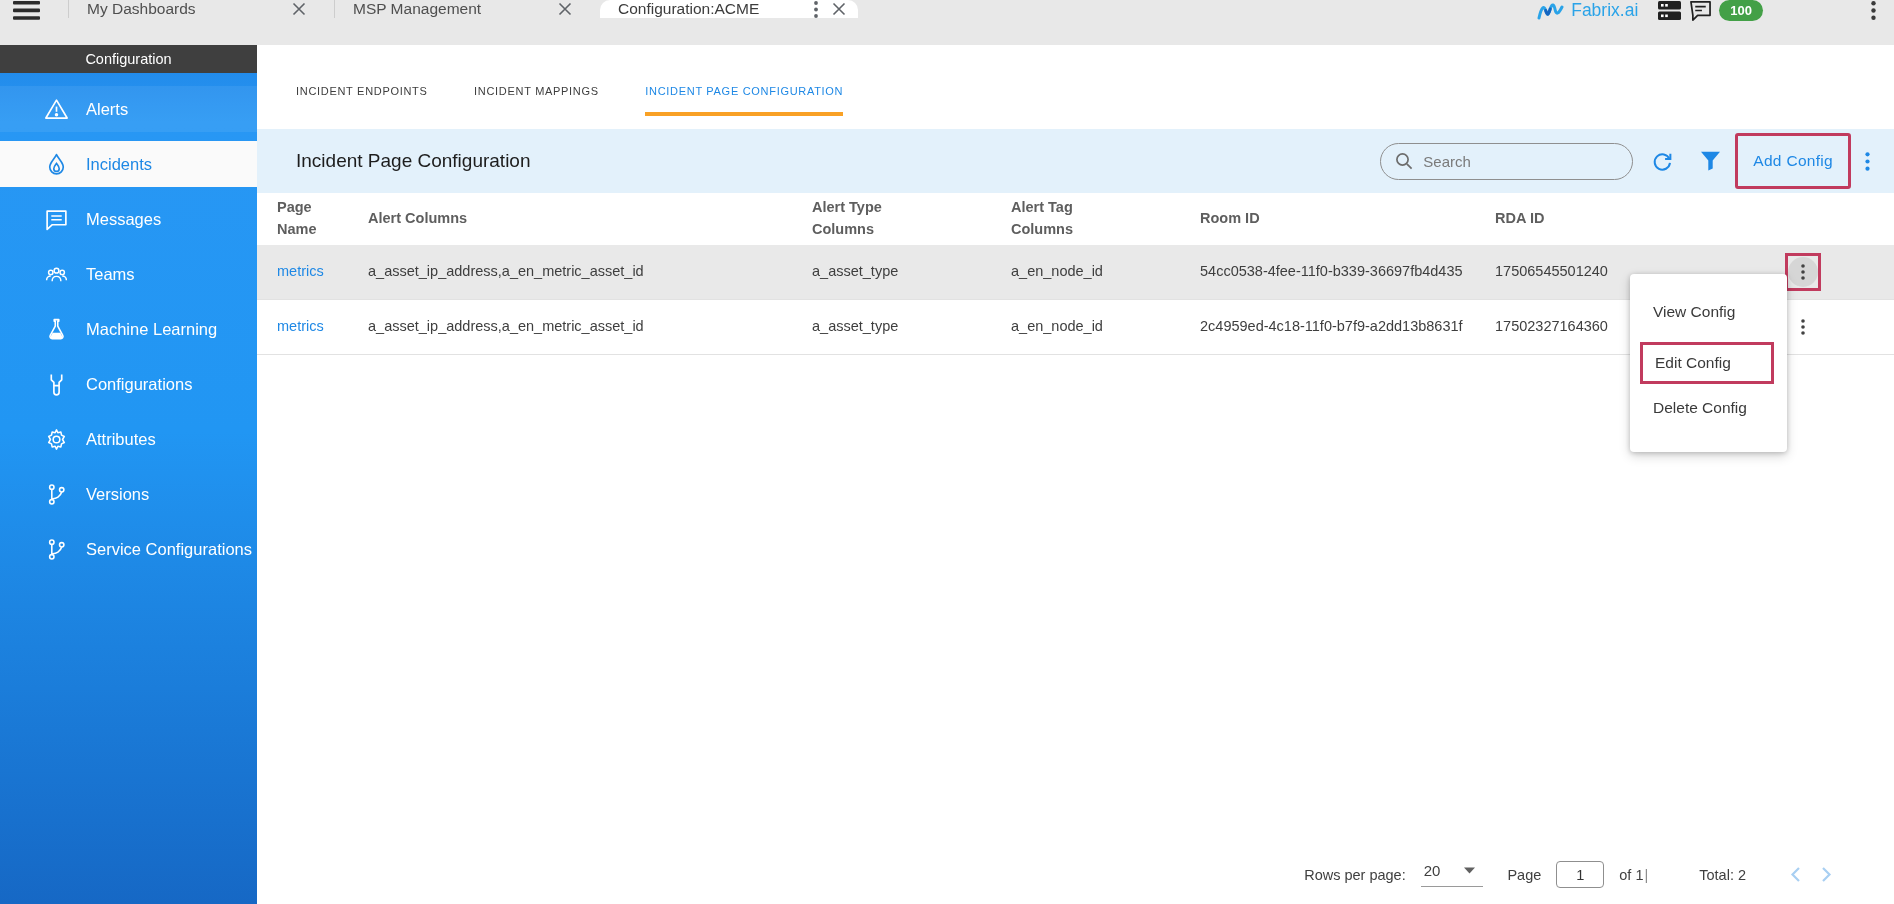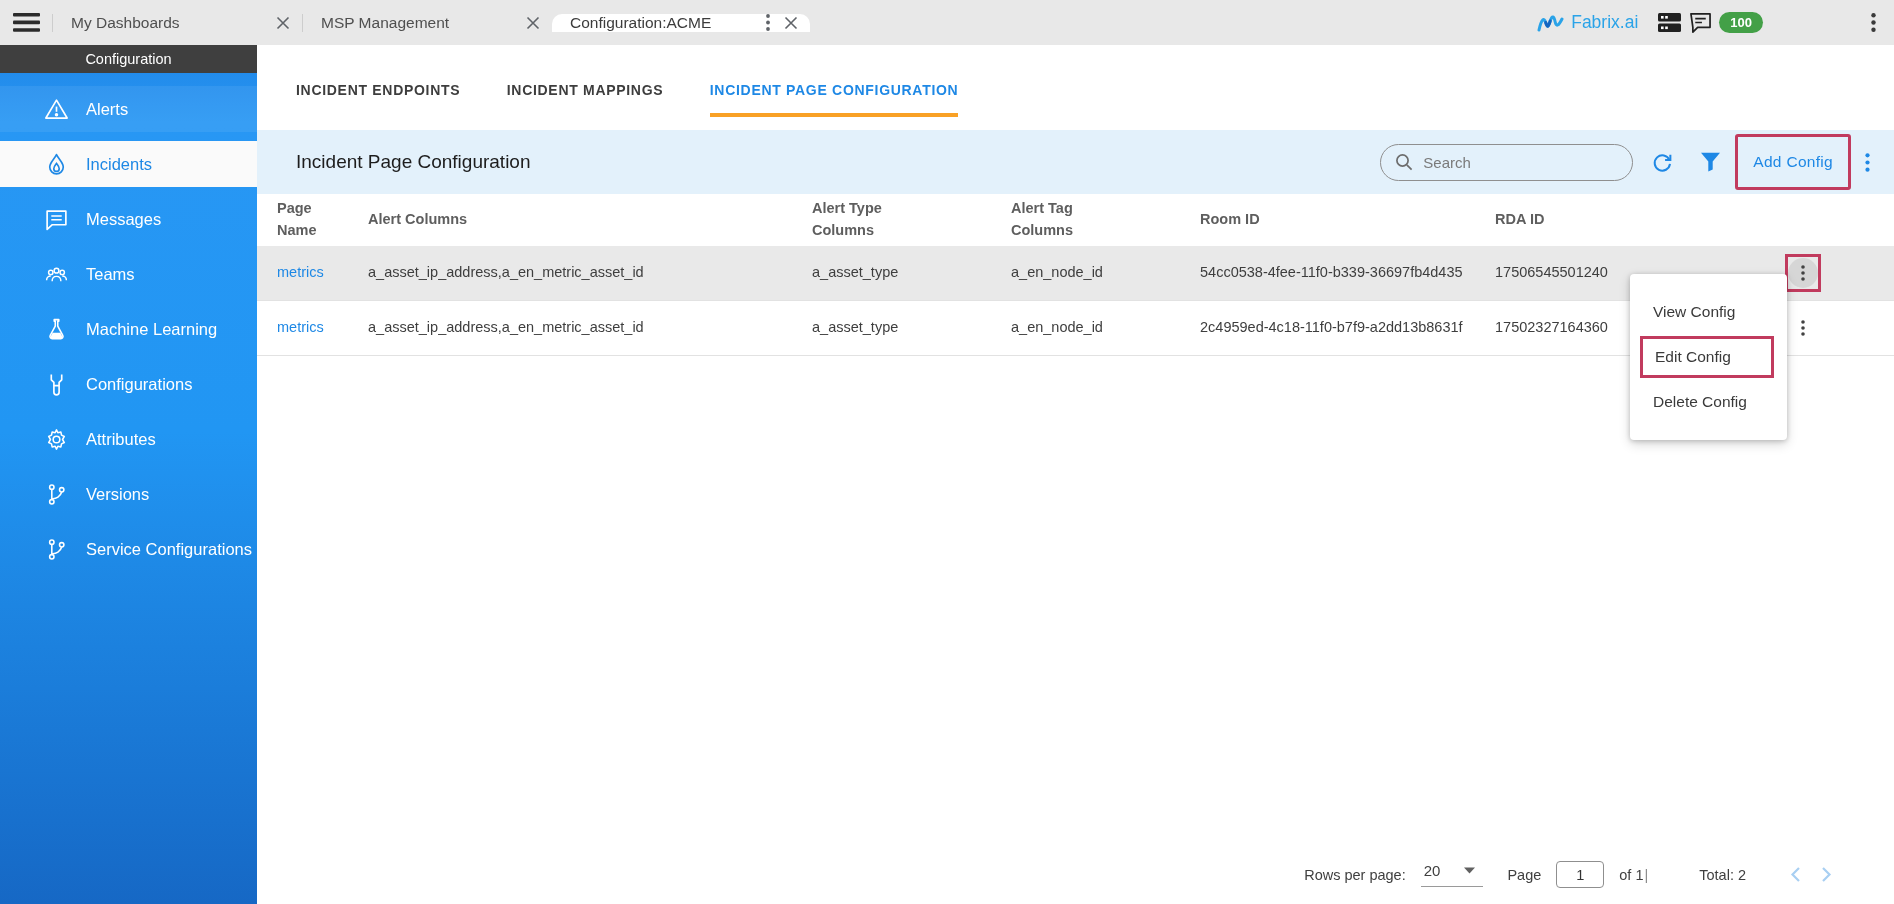--- a/index.html
+++ b/index.html
@@ -1,20 +1,20 @@
 <!DOCTYPE html>
 <html><head>
 <meta charset="utf-8">
 <style>
   * { margin:0; padding:0; box-sizing:border-box; }
   html,body { width:1894px; height:904px; overflow:hidden; }
   body { font-family:"Liberation Sans", sans-serif; background:#fff; position:relative; }
 
   
-  .topbar { height:45px; background:#e8e8e8; display:flex; align-items:center; }
+  .topbar { height:45px; background:#e8e8e8; display:flex; align-items:flex-start;gap:16px; }
   .hamburger { width:52px; display:flex; align-items:center; justify-content:center; cursor:pointer; }
   .ttab { width:250px; display:flex; align-items:center; padding:0 12px 0 18px; border-left:1px solid #cdcdcd; color:#4f4f4f; font-size:15.5px; cursor:pointer; }
   .ttab .tlabel { flex:1; white-space:nowrap; overflow:hidden; }
   .ttab.active { background:#fff; border-radius:10px 10px 0 0; border-left:none; color:#3c3c3c; width:258px; }
   .tclose { margin-left:10px; display:flex; cursor:pointer; }
   .tkebab { color:#5f6368; margin:0 4px; display:flex; cursor:pointer; }
   .topbar-right { margin-left:auto; display:flex; align-items:center; padding-right:18px; }
   .brand { display:flex; align-items:center; }
   .brand-text { color:#2aa3e8; font-size:17.5px; font-weight:500; margin:0 12px 0 7px; }
   .tb-dark-icon { display:flex; margin-left:8px; }
@@ -28,21 +28,21 @@
   .sb-list { padding-top:13px; }
   .sb-item { height:46px; margin-bottom:9px; display:flex; align-items:center; padding-left:43px; color:#fff; font-size:16.5px; cursor:pointer; }
   .sb-item .sb-icon { width:26px; height:26px; margin-right:17px; display:flex; align-items:center; justify-content:center; color:#fff; }
   .sb-item.tinted { background:rgba(255,255,255,.07); }
   .sb-item.active { background:#fafafa; color:#1e88e5; }
   .sb-item.active .sb-icon { color:#1e88e5; }
 
   
   .content { flex:1; position:relative; background:#fff; min-width:0; }
   .content-tabs { padding:36px 0 0 39px; }
-  .ctab { display:inline-block; margin-right:42px; padding-bottom:15px; border-bottom:4px solid transparent; font-size:14px; font-weight:700; letter-spacing:.7px; color:#3d3d3d; cursor:pointer; }
+  .ctab { display:inline-block; margin-right:42px; padding-bottom:15px; border-bottom:4px solid transparent; font-size:11px; font-weight:400; letter-spacing:.7px; color:#3d3d3d; cursor:pointer; }
   .ctab.active { color:#1e88e5; border-color:#f9a125; }
 
   .toolbar { margin-top:13px; height:64px; background:#e3f1fb; display:flex; align-items:center; padding:0 24px 0 39px; }
   .toolbar-title { font-size:19px; color:#1d1d1d; }
   .search-pill { margin-left:auto; width:253px; height:37px; border:1px solid #8f8f8f; border-radius:19px; display:flex; align-items:center; padding:0 14px; }
   .search-pill input { border:none; outline:none; background:transparent; margin-left:10px; font-size:15px; color:#333; width:185px; font-family:inherit; }
   .search-pill input::placeholder { color:#7a7a7a; }
   .tb-refresh { margin-left:18px; display:flex; cursor:pointer; }
   .tb-filter { margin-left:26px; display:flex; cursor:pointer; }
   .add-box { border:3px solid #c13b5e; border-radius:3px; padding:16px 15px; margin-left:14px; }
@@ -60,21 +60,21 @@
   .link { color:#1e88e5; cursor:pointer; }
   .rda { white-space:nowrap; overflow:hidden; }
   .action-cell { display:flex; padding:0; }
   .kebab-wrap { width:36px; height:38px; display:flex; align-items:center; justify-content:center; color:#424242; cursor:pointer; }
   .kebab-wrap.red-box { border:3px solid #c13b5e; }
   .kebab-circle { width:30px; height:30px; border-radius:50%; background:rgba(0,0,0,.08); display:flex; align-items:center; justify-content:center; }
 
   
   .context-menu { position:absolute; left:1373px; top:229px; width:157px; background:#fff; border-radius:4px;
                   box-shadow:0 1px 5px rgba(0,0,0,.2), 0 4px 12px rgba(0,0,0,.16); padding:14px 0; z-index:10; }
-  .menu-item { padding:15px 0 15px 23px; font-size:15.5px; color:#3a3a3a; cursor:pointer; white-space:nowrap; }
+  .menu-item { padding:15px 0 21px 23px; font-size:15.5px; color:#3a3a3a; cursor:pointer; white-space:nowrap; }
   .menu-item.highlighted { border:3px solid #c13b5e; margin:0 13px 0 10px; padding:9px 0 9px 12px; }
 
   
   .pagination { position:absolute; right:62px; bottom:16px; display:flex; align-items:center; color:#3f3f3f; font-size:14.5px; }
   .pg-label { margin-right:15px; }
   .rpp-select { display:flex; align-items:center; gap:24px; border-bottom:1px solid #9a9a9a; padding:0 8px 7px 3px; margin-right:24px; cursor:pointer; font-size:15px; }
   .page-word { margin-right:15px; }
   .page-input { width:48px; height:27px; border:1px solid #8f8f8f; border-radius:4px; text-align:center; font-size:14.5px; color:#333; margin-right:15px; font-family:inherit; outline:none; }
   .of-label { margin-right:1px; }
   .pipe { color:#8a8a8a; margin-right:17px; }

